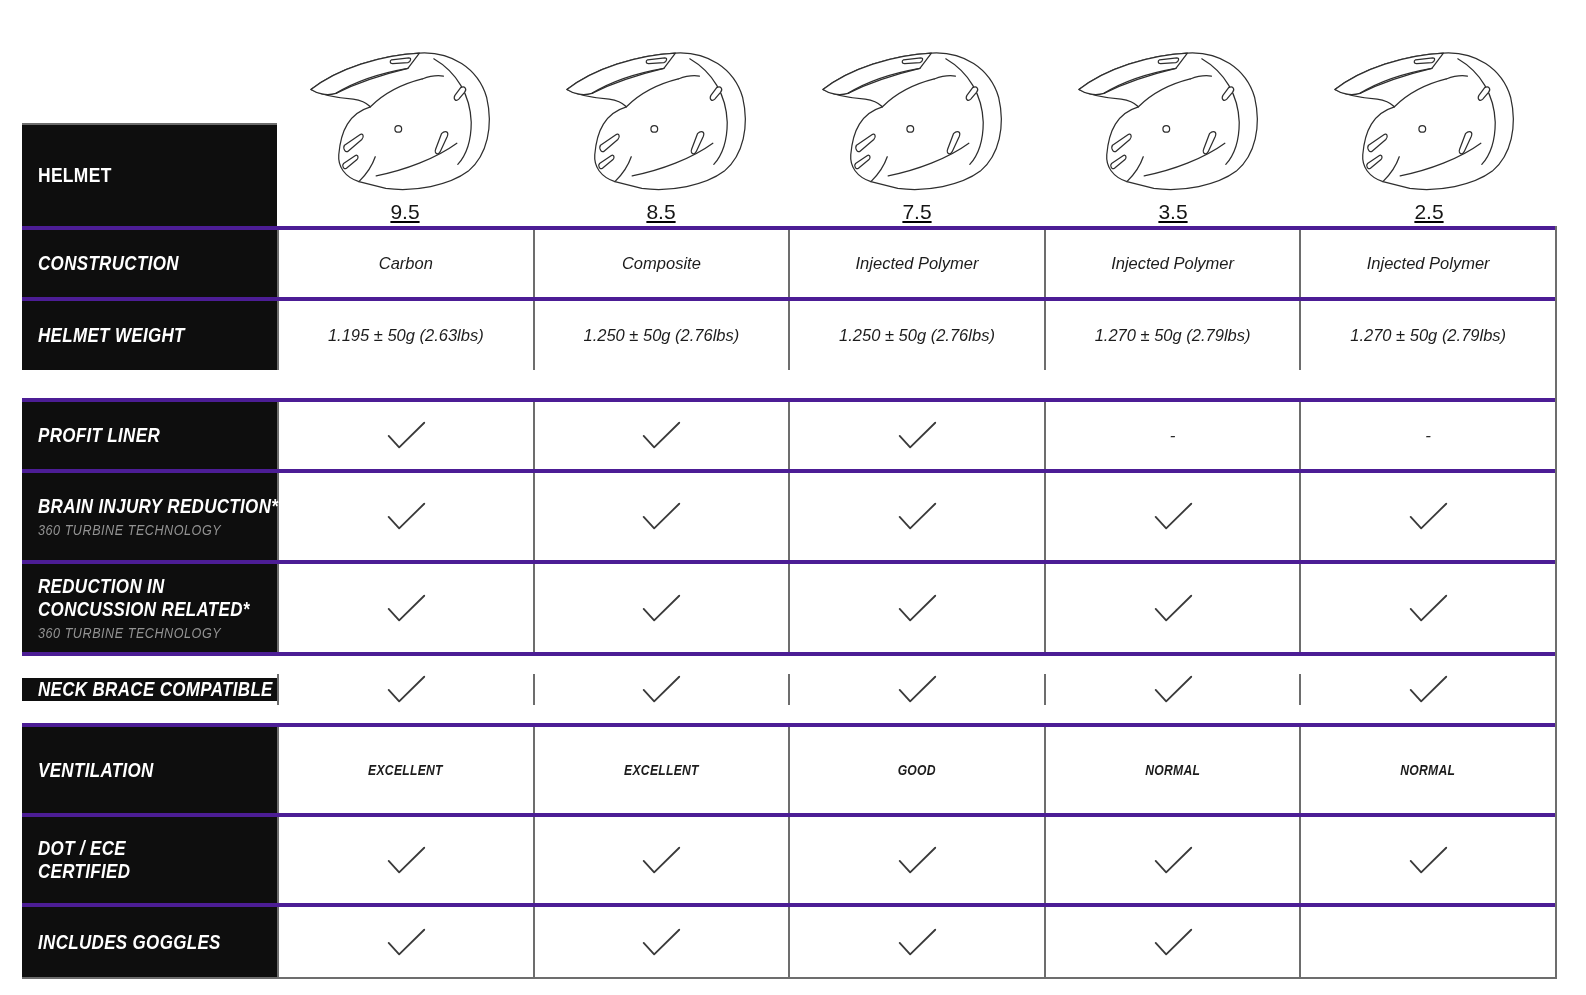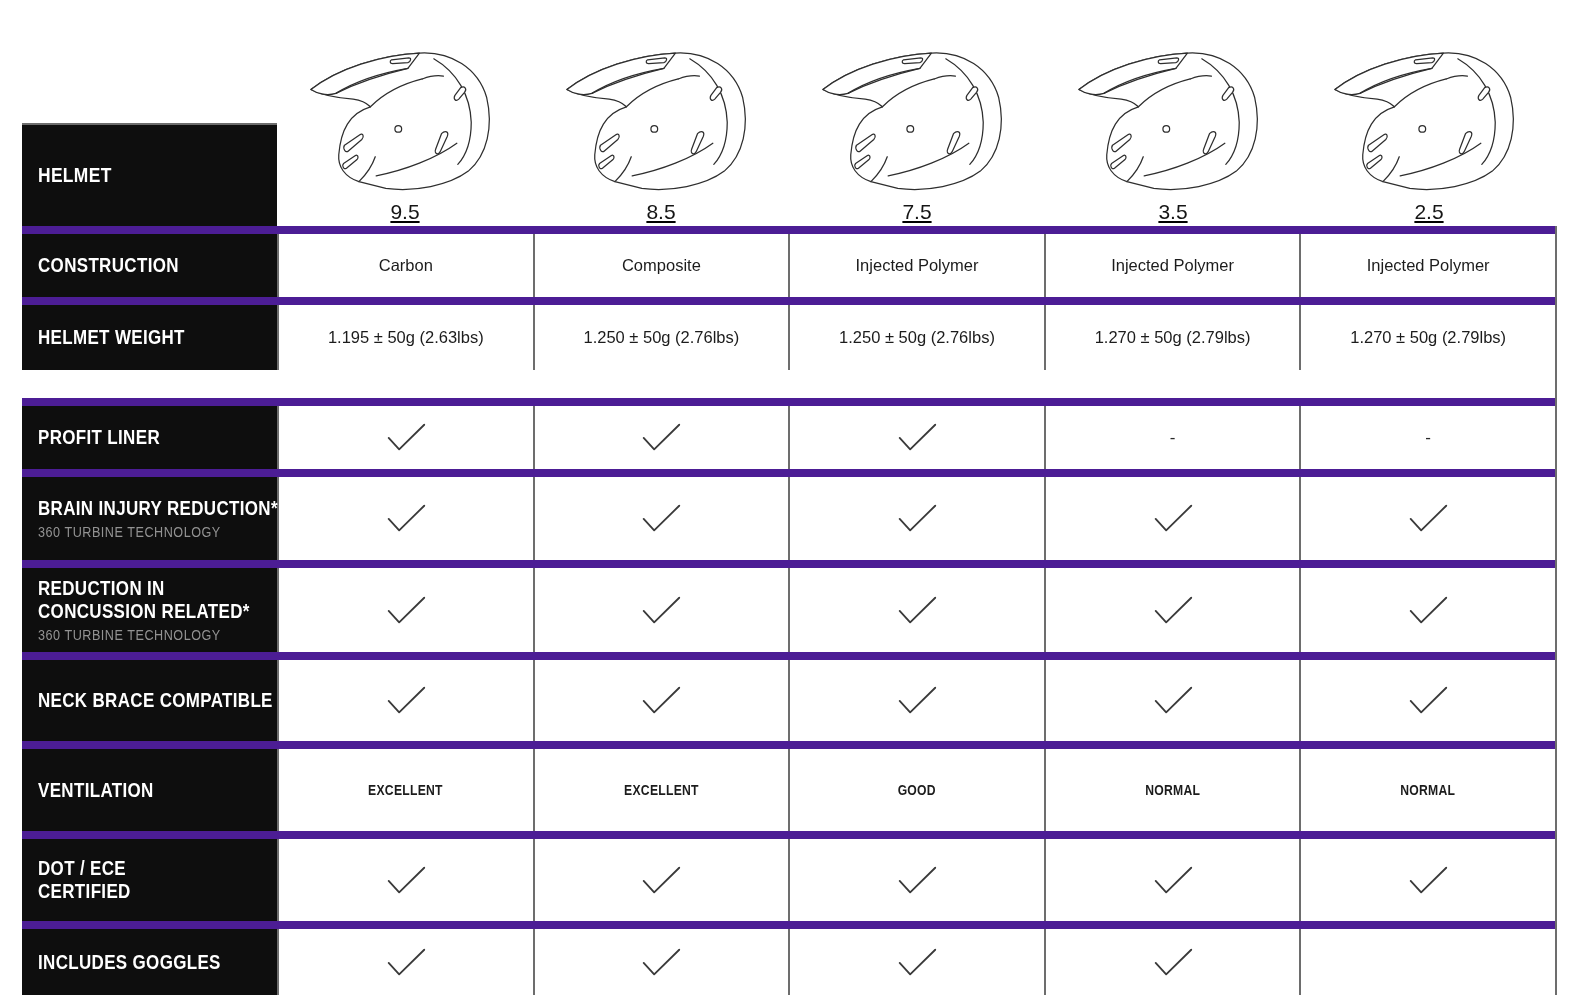--- a/index.html
+++ b/index.html
@@ -18,21 +18,21 @@
     background: #0e0e0e; color: #fff;
     display: flex; align-items: center; padding-left: 16px;
     border-top: 2px solid #6d6d6d;
   }
   .hdr-col { flex: 1; display: flex; flex-direction: column; justify-content: flex-end; align-items: center; text-decoration: underline; }
   .helmet-svg { width: 212px; height: 168px; margin-bottom: 3px; }
   .model-num { font-size: 21px; color: #151515; line-height: 1; padding-bottom: 4px; }
 
   
   .grid { border-right: 2px solid #6d6d6d; border-bottom: 2px solid #6d6d6d; }
-  .row { display: flex; border-top: 8px solid #4c1d95; }
+  .row { display: flex; border-top: 4px solid #4c1d95; font-style: italic; }
   .label-cell {
     width: 255px; background: #0e0e0e; color: #fff;
     display: flex; align-items: center; padding-left: 16px;
   }
   .lbl-inner { transform: scaleX(0.87); transform-origin: 0 50%; }
   .lbl-line { display: block; font-size: 19.5px; font-weight: bold; letter-spacing: 0.4px; line-height: 1.18; white-space: nowrap; }
   .lbl-line:empty { display: none; }
   .sub-line { display: block; font-size: 14.5px; font-weight: normal; color: #939393; letter-spacing: 0.6px; margin-top: 4px; white-space: nowrap; }
   .sub-line:empty { display: none; }
   .corner-cell .lbl-line { font-size: 20px; }
@@ -42,21 +42,21 @@
     display: flex; align-items: center; justify-content: center;
     font-size: 16.5px; color: #1c1c1c; text-align: center;
   }
   .val { display: inline-block; }
   .val .check { width: 44px; height: 31px; display: block; }
   .val.is-dash { font-size: 17px; color: #2a2a2a; }
   .r-caps .val { font-weight: bold; font-size: 14.5px; letter-spacing: 0.3px; transform: scaleX(0.84); }
 
   
   .r0 { height: 71px; } .r1 { height: 73px; } .r2 { height: 71px; margin-top: 28px; }
-  .r3 { height: 91px; } .r4 { height: 92px; } .r5 { height: 89px; }
+  .r3 { height: 91px; } .r4 { height: 92px; } .r5 { height: 71px; align-items: center; }
   .r6 { height: 90px; } .r7 { height: 90px; } .r8 { height: 74px; }
 
   .defs-hidden { position: absolute; width: 0; height: 0; overflow: hidden; }
 </style>
 </head>
 <body>
 
 <svg class="defs-hidden" aria-hidden="true">
   <defs>
     <symbol id="helmet-art" viewBox="0 0 220 175">

